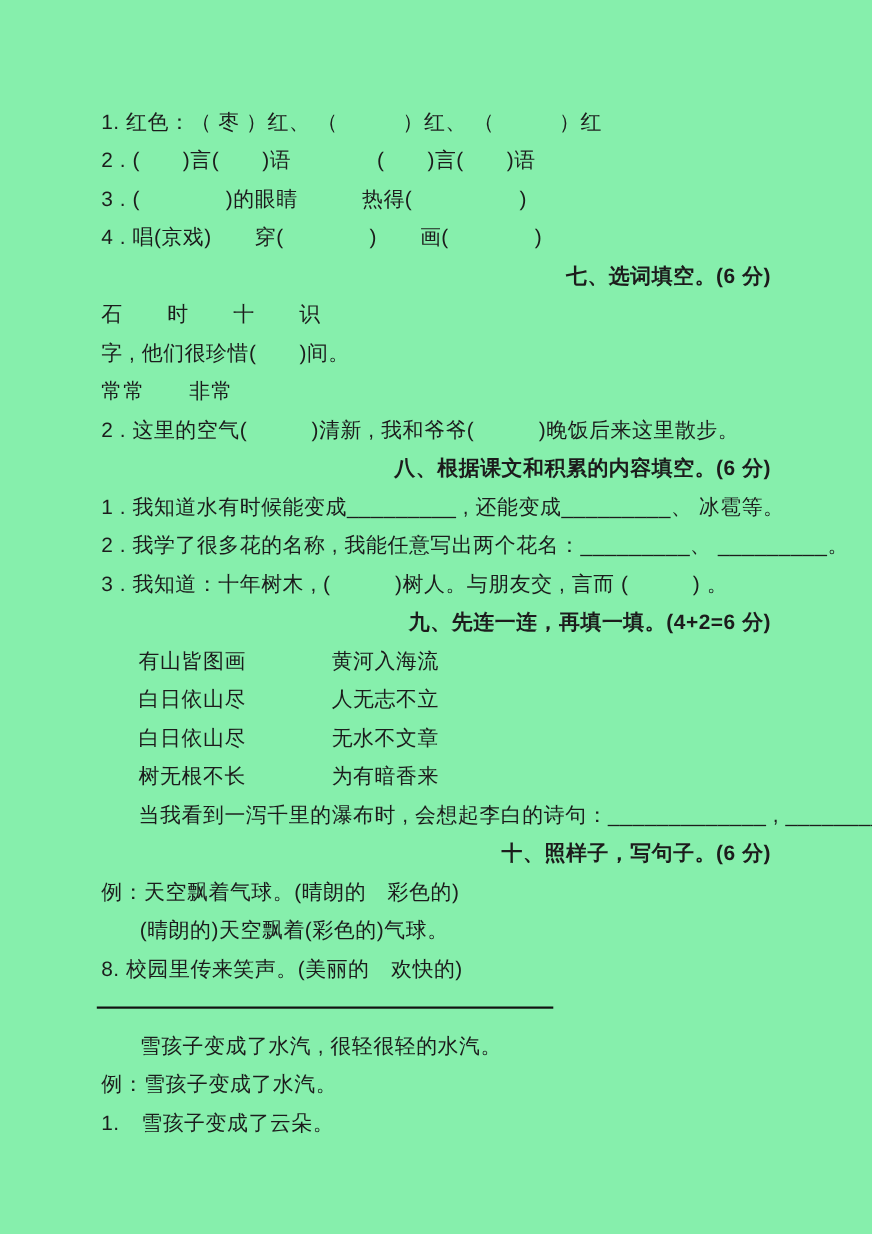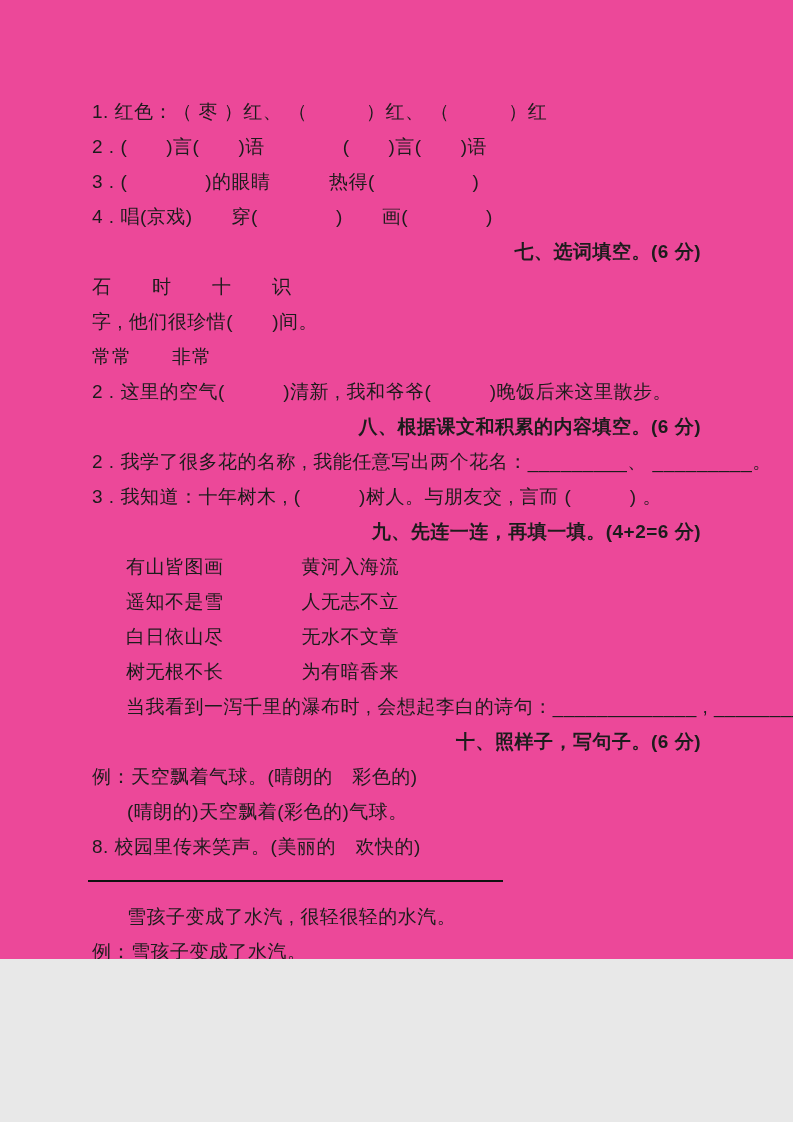--- a/index.html
+++ b/index.html
@@ -3,23 +3,23 @@
 <meta charset="utf-8">
 <style>
   html, body { margin: 0; padding: 0; }
   body {
     background: #e8e8e8;
     font-family: "Liberation Sans", sans-serif;
   }
   .page {
     position: relative;
     width: 793px;
-    height: 959px;
+    height: 1122px;
     margin: 0 auto;
-    background: #ec4899;
+    background: #86efac;
     box-sizing: border-box;
     padding: 94px 92px 0 92px;
     color: #1c1c1c;
     overflow: hidden;
   }
   .line {
     height: 35px;
     line-height: 35px;
     font-size: 19px;
     white-space: pre;
@@ -52,25 +52,26 @@
   <div class="line">1. 红色：（ 枣 ）红、 （　　　）红、 （　　　）红</div>
   <div class="line">2 . (　　)言(　　)语　　　　(　　)言(　　)语</div>
   <div class="line">3 . (　　　　)的眼睛　　　热得(　　　　　)</div>
   <div class="line">4 . 唱(京戏)　　穿(　　　　)　　画(　　　　)</div>
   <div class="line heading">七、选词填空。(6 分)</div>
   <div class="line center">石　　时　　十　　识</div>
   <div class="line">字 , 他们很珍惜(　　)间。</div>
   <div class="line center">常常　　非常</div>
   <div class="line">2 . 这里的空气(　　　)清新 , 我和爷爷(　　　)晚饭后来这里散步。</div>
   <div class="line heading">八、根据课文和积累的内容填空。(6 分)</div>
+  <div class="line">1 . 我知道水有时候能变成_________ , 还能变成_________、 冰雹等。</div>
   <div class="line">2 . 我学了很多花的名称 , 我能任意写出两个花名：_________、 _________。</div>
   <div class="line">3 . 我知道：十年树木 , (　　　)树人。与朋友交 , 言而 (　　　) 。</div>
   <div class="line heading">九、先连一连，再填一填。(4+2=6 分)</div>
   <div class="line indent">有山皆图画　　　　黄河入海流</div>
-  <div class="line indent">遥知不是雪　　　　人无志不立</div>
+  <div class="line indent">白日依山尽　　　　人无志不立</div>
   <div class="line indent">白日依山尽　　　　无水不文章</div>
   <div class="line indent">树无根不长　　　　为有暗香来</div>
   <div class="line indent">当我看到一泻千里的瀑布时 , 会想起李白的诗句：_____________ , _____________。</div>
   <div class="line heading">十、照样子，写句子。(6 分)</div>
   <div class="line">例：天空飘着气球。(晴朗的　彩色的)</div>
   <div class="line indent2">(晴朗的)天空飘着(彩色的)气球。</div>
   <div class="line">8. 校园里传来笑声。(美丽的　欢快的)</div>
   <div class="line rule-row"><div class="rule"></div></div>
   <div class="line indent2">雪孩子变成了水汽 , 很轻很轻的水汽。</div>
   <div class="line">例：雪孩子变成了水汽。</div>

